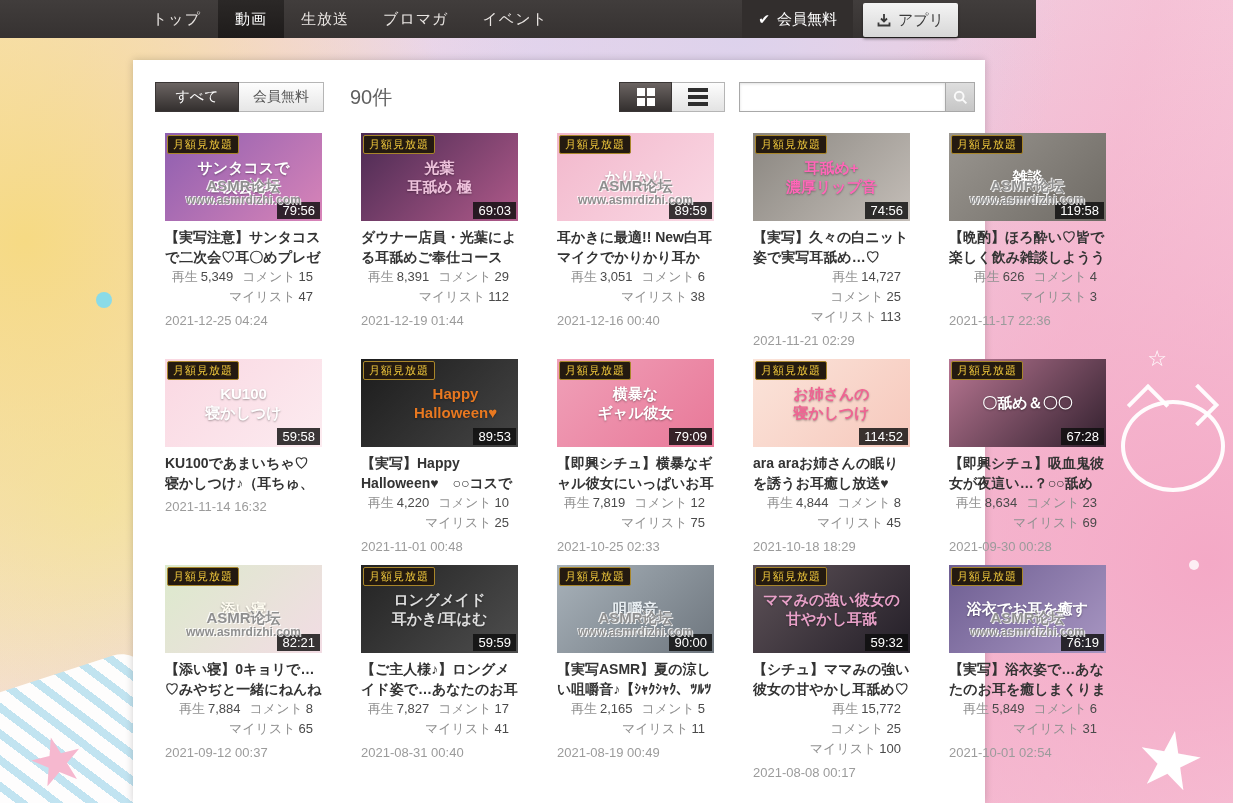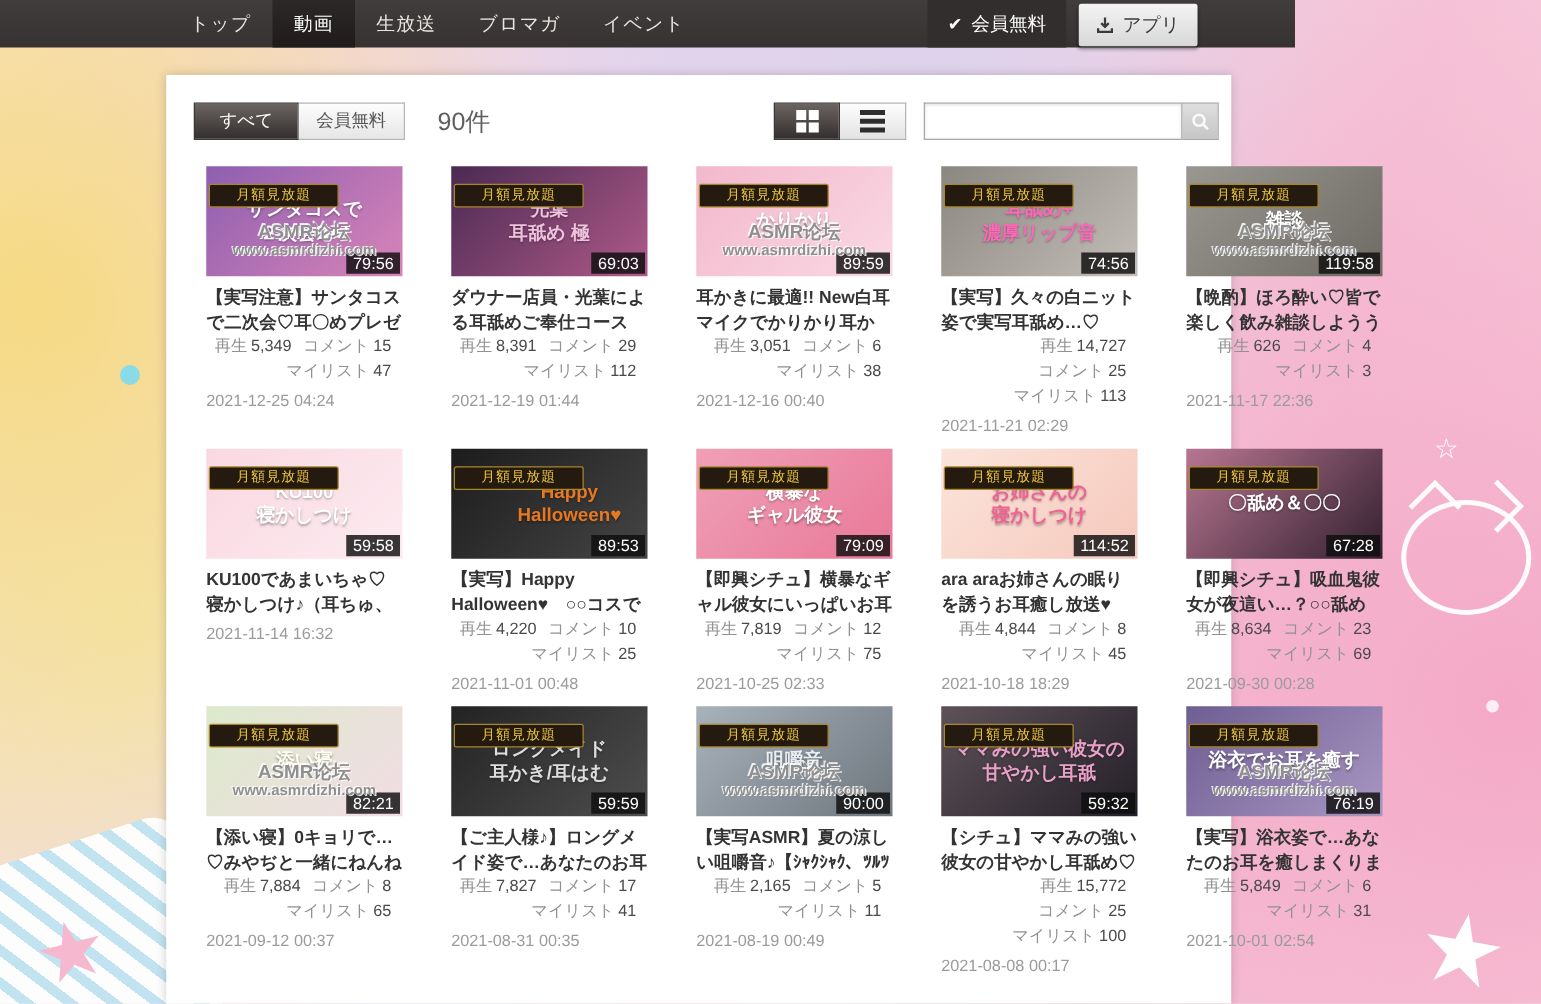--- a/index.html
+++ b/index.html
@@ -124,22 +124,22 @@
   .card { width:157px; cursor:pointer; }
   .thumb {
     position:relative; width:157px; height:88px; overflow:hidden; background:#888;
     display:flex; align-items:center; justify-content:center;
   }
   .thumb-text {
     font-size:15px; font-weight:bold; text-align:center; white-space:pre-line;
     line-height:1.3; text-shadow:0 1px 2px rgba(0,0,0,.35); padding:0 4px;
   }
   .badge {
-    position:absolute; top:14px; left:2px; font-size:11px; line-height:1;
-    padding:3px 21px; background:#241a10; color:#f0c83c; border:1px solid #a8862a;
+    position:absolute; top:2px; left:2px; font-size:11px; line-height:1;
+    padding:3px 5px; background:#241a10; color:#f0c83c; border:1px solid #a8862a;
     border-radius:2px; letter-spacing:1px;
   }
   .duration {
     position:absolute; right:2px; bottom:2px; background:rgba(14,14,14,.82);
     color:#fff; font-size:13px; padding:1px 5px;
   }
   .wm {
     position:absolute; left:0; right:0; top:44px; text-align:center;
     color:#8f8f8f; font-weight:bold; line-height:1.15; pointer-events:none;
     text-shadow:1px 1px 0 rgba(255,255,255,.85), -1px -1px 0 rgba(255,255,255,.85);
@@ -407,21 +407,21 @@
       <span class="thumb-text" style="color: rgb(221, 221, 221);">ロングメイド
 耳かき/耳はむ</span>
       <span class="badge">月額見放題</span>
       <span class="duration">59:59</span>
     </div>
     <div class="vtitle">【ご主人様♪】ロングメイド姿で…あなたのお耳を癒</div>
     <div class="stats">
           <div class="stat-line"><span class="stat"><span class="lbl">再生</span><span class="val">7,827</span></span><span class="stat"><span class="lbl">コメント</span><span class="val">17</span></span></div>
           <div class="stat-line"><span class="stat"><span class="lbl">マイリスト</span><span class="val">41</span></span></div>
         </div>
-    <div class="vdate">2021-08-31 00:35</div>
+    <div class="vdate">2021-08-31 00:40</div>
   </div>
 
   <div class="card">
     <div class="thumb" style="background: linear-gradient(135deg, rgb(168, 178, 186), rgb(110, 118, 126));">
       <span class="thumb-text" style="color: rgb(232, 238, 242);">咀嚼音</span>
       <span class="badge">月額見放題</span>
       <span class="duration">90:00</span>
     <span class="wm">
             <span class="wm1">ASMR论坛</span>
             <span class="wm2">www.asmrdizhi.com</span>

